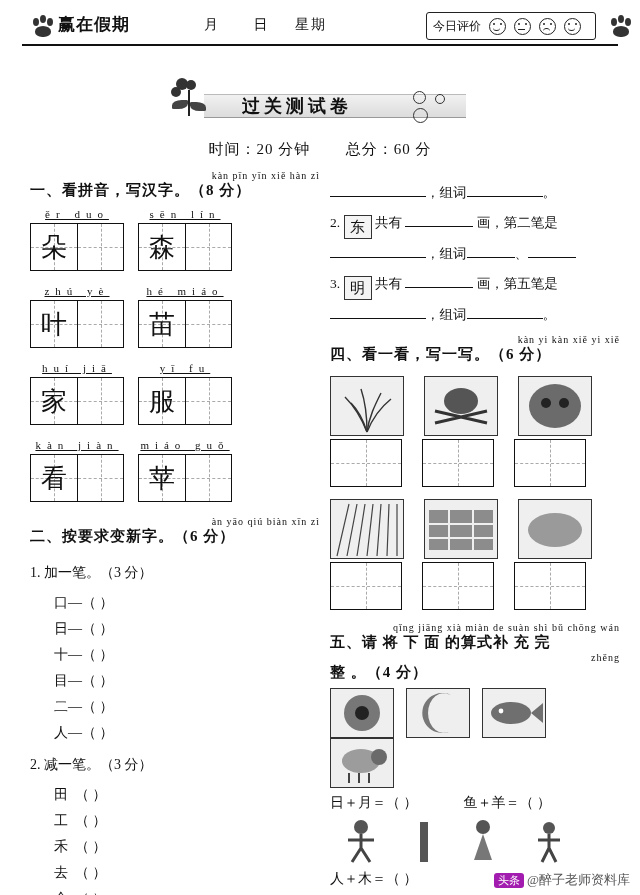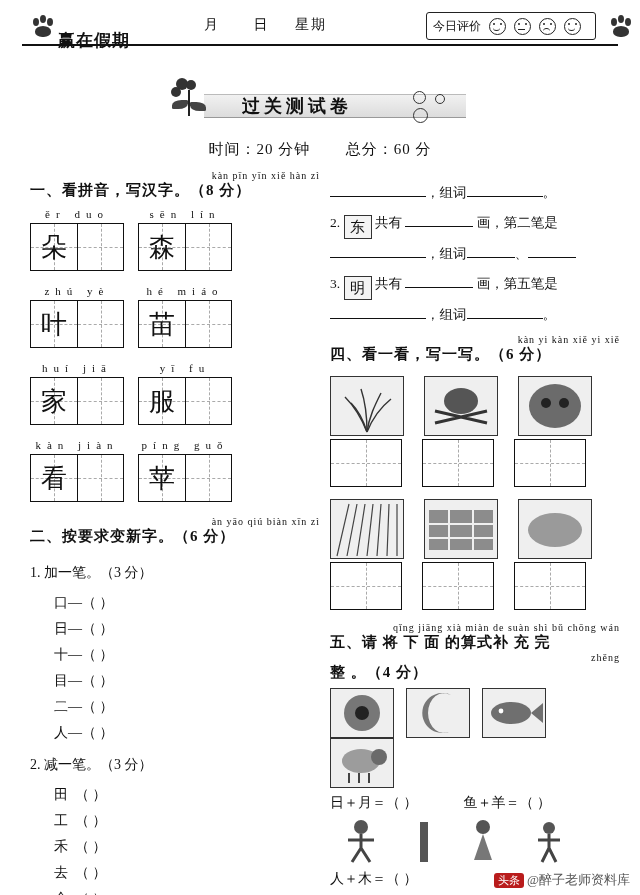--- a/index.html
+++ b/index.html
@@ -10,21 +10,21 @@
     color:#111;
     position:relative;
     overflow:hidden;
   }
   .page{position:absolute;left:0;top:0;width:640px;height:895px;}
 
   
   .hdr{position:absolute;left:22px;top:8px;width:596px;height:38px;}
   .hdr-logo{position:absolute;left:10px;top:2px;width:120px;height:32px;}
   .hdr-logo .paw{position:absolute;left:0;top:4px;width:22px;height:24px;}
-  .hdr-logo .txt{position:absolute;left:26px;top:19px;font-size:17px;font-weight:bold;
+  .hdr-logo .txt{position:absolute;left:26px;top:3px;font-size:17px;font-weight:bold;
     font-family:Liberation Sans, sans-serif;letter-spacing:1px;}
   .hdr-date{position:absolute;left:168px;top:8px;width:180px;font-size:14px;letter-spacing:2px;}
   .hdr-date span{display:inline-block;width:44px;text-align:center;}
   .hdr-eval{position:absolute;left:404px;top:4px;width:170px;height:28px;
     border:1px solid #222;border-radius:3px;font-size:12px;padding:5px 0 0 6px;box-sizing:border-box;}
   .hdr-eval .lbl{display:inline-block;vertical-align:middle;}
   .face{display:inline-block;width:15px;height:15px;border:1px solid #222;border-radius:50%;
     vertical-align:middle;margin-left:5px;position:relative;}
   .face:before,.face:after{content:"";position:absolute;width:2px;height:2px;background:#222;
     border-radius:50%;top:4px;}
@@ -75,21 +75,21 @@
   .tzg .cell + .cell{border-left:1.6px solid #111;}
   .tzg .cell:before{content:"";position:absolute;left:50%;top:0;bottom:0;width:0;
     border-left:1px dashed #aaa;}
   .tzg .cell:after{content:"";position:absolute;top:50%;left:0;right:0;height:0;
     border-top:1px dashed #aaa;}
   .tzg .cell span{position:absolute;left:0;right:0;top:50%;transform:translateY(-50%);
     text-align:center;font-size:26px;font-family:"Liberation Serif",serif;z-index:2;}
   .clr{clear:both;}
 
   .wordblock{position:relative;float:left;margin:0 14px 10px 0;}
-  .wordblock .py{font-size:11px;text-align:center;letter-spacing:6px;height:15px;}
+  .wordblock .py{font-size:11px;text-align:center;letter-spacing:6px;height:15px;text-decoration:underline;}
 
   
   .row{font-size:14px;line-height:26px;}
   .item{display:inline-block;width:132px;}
 
   
   .rline{font-size:13.5px;line-height:30px;}
   .ul{display:inline-block;border-bottom:1px solid #111;height:15px;}
   .numimg{display:inline-block;width:26px;height:22px;border:1px solid #333;text-align:center;
     font-size:15px;line-height:22px;vertical-align:-5px;background:#f4f4f4;position:relative;}
@@ -101,21 +101,21 @@
   .gridrow{margin-top:3px;}
   .gbox{width:72px;height:48px;border:1.5px solid #111;display:inline-block;margin-right:16px;
     position:relative;box-sizing:border-box;background:#fff;}
   .gbox:before{content:"";position:absolute;left:50%;top:0;bottom:0;border-left:1px dashed #aaa;}
   .gbox:after{content:"";position:absolute;top:50%;left:0;right:0;border-top:1px dashed #aaa;}
 
   .eqrow{font-size:14px;margin-top:6px;}
   .eq{display:inline-block;width:130px;}
 
   .wm{position:absolute;right:10px;bottom:6px;font-size:13px;color:#555;}
-  .wm .tt{display:inline-block;background:#b91c1c;color:#fff;border-radius:3px;padding:0 4px;margin-right:3px;font-size:11px;}
+  .wm .tt{display:inline-block;background:#a21caf;color:#fff;border-radius:3px;padding:0 4px;margin-right:3px;font-size:11px;}
 
   .faintwm{position:absolute;left:120px;top:640px;font-size:46px;color:#f2f2f2;
     transform:rotate(-12deg);letter-spacing:6px;pointer-events:none;}
 </style>
 </head>
 <body>
 
 <div class="page">
 
   <div class="hdr">
@@ -269,21 +269,21 @@
           <div class="cell">
               <span>看</span>
             </div>
           <div class="cell">
               <span></span>
             </div>
           <div class="clr"></div>
         </div>
       </div>
       <div class="wordblock">
-        <div class="py">píng  guǒ</div>
+        <div class="py">miáo  guǒ</div>
         <div class="tzg">
           <div class="cell">
               <span>苹</span>
             </div>
           <div class="cell">
               <span></span>
             </div>
           <div class="clr"></div>
         </div>
       </div>

